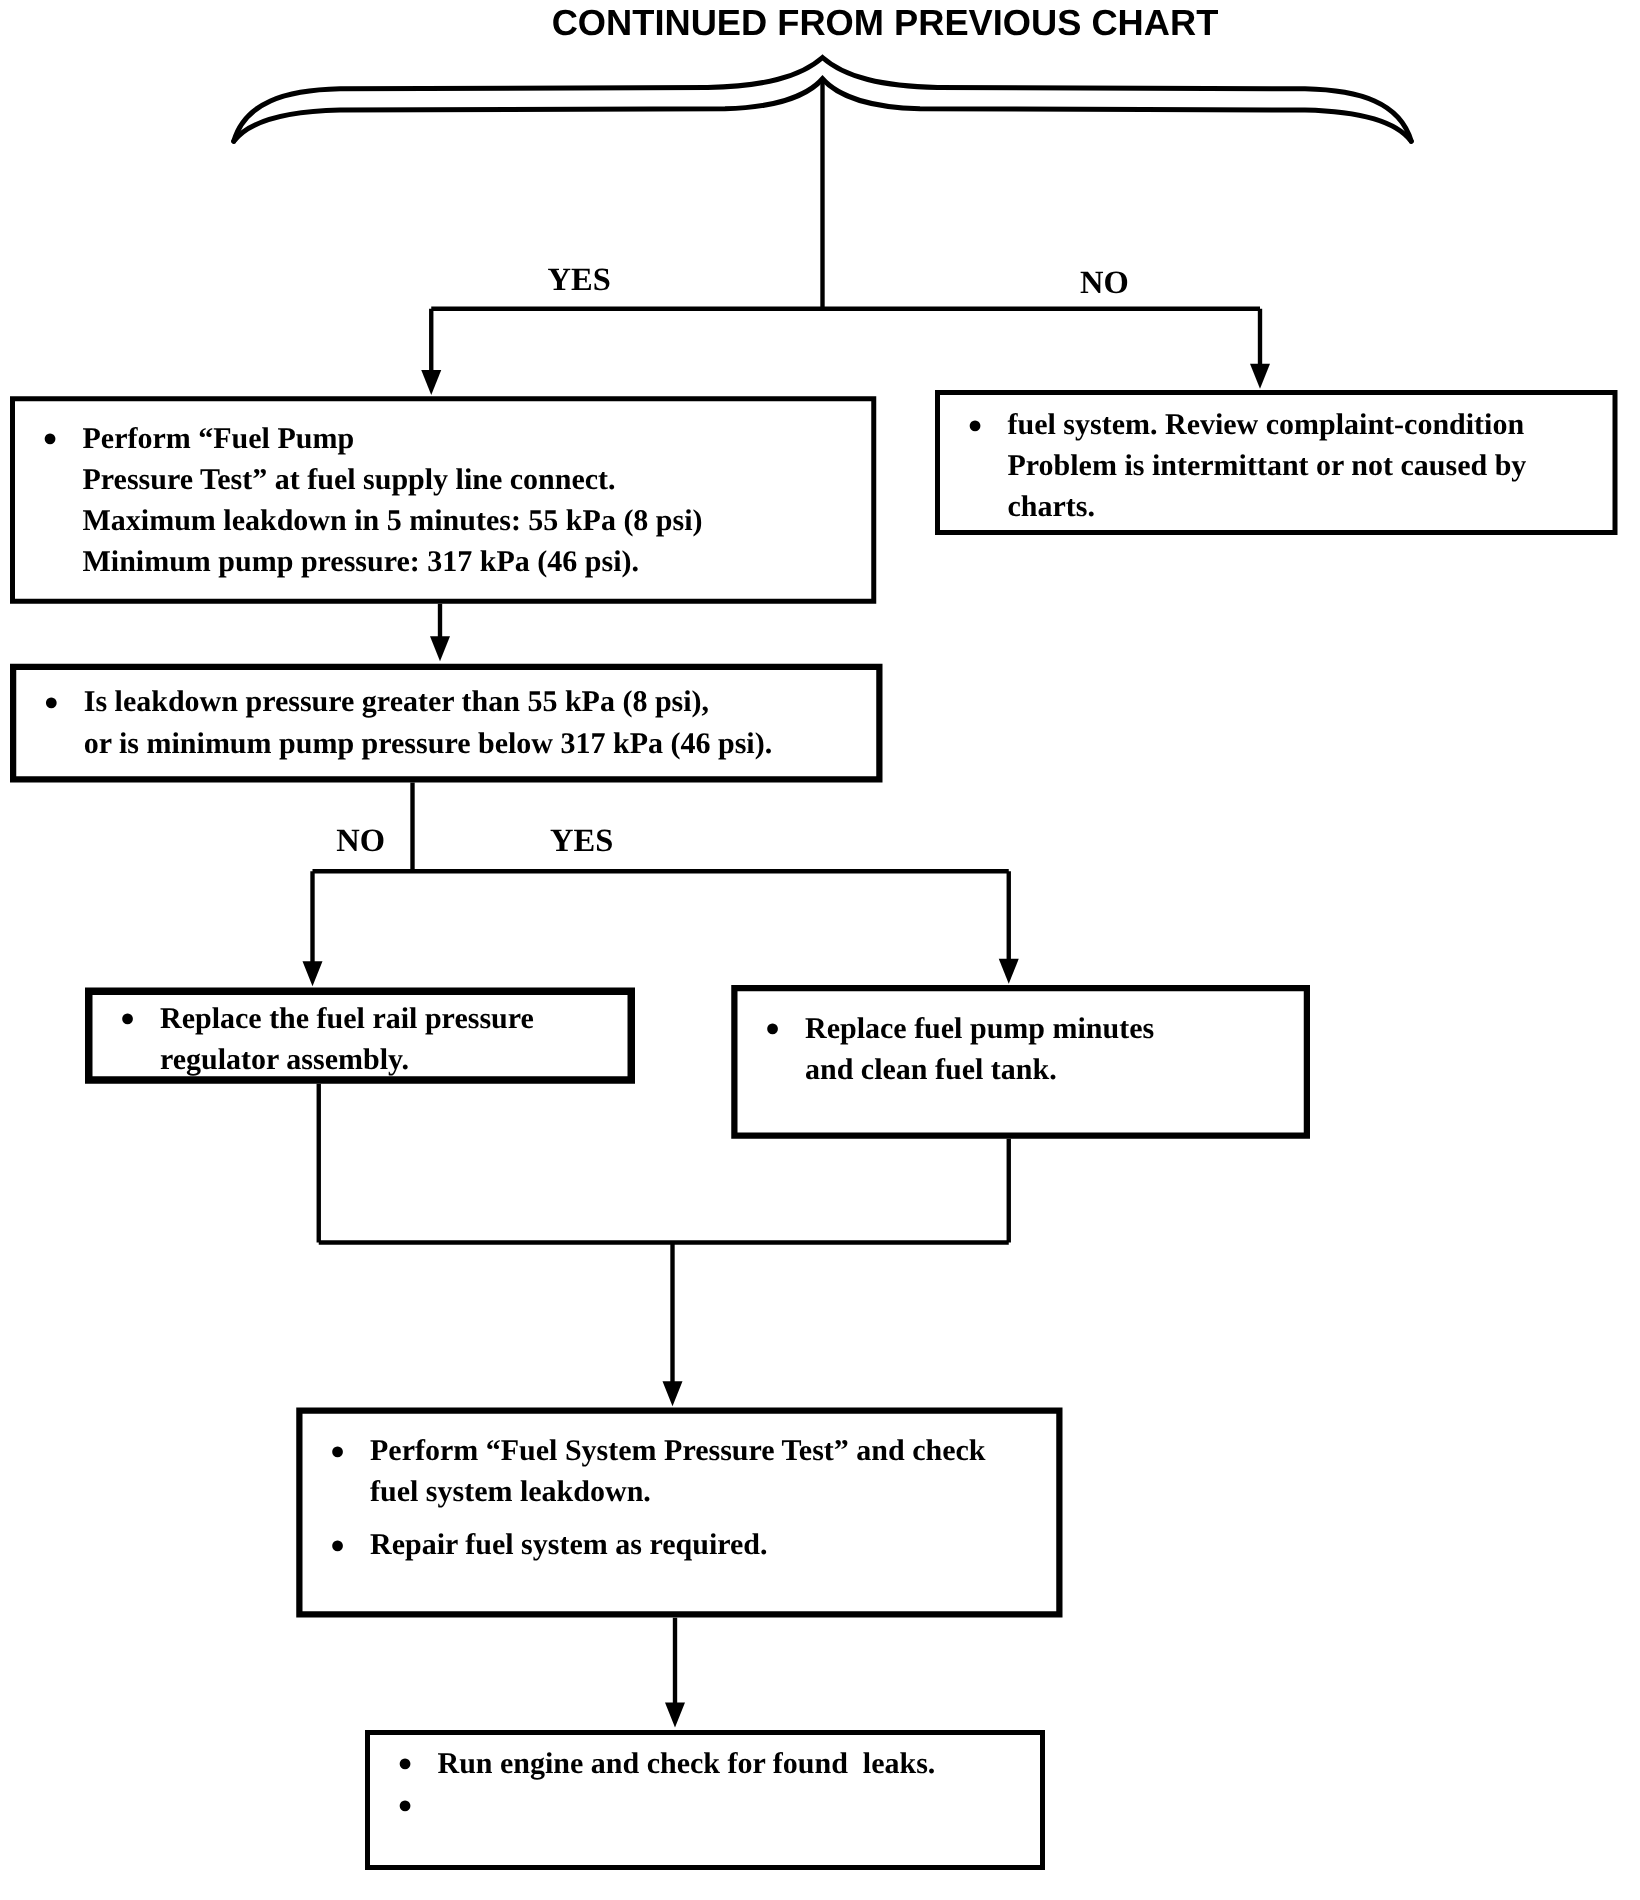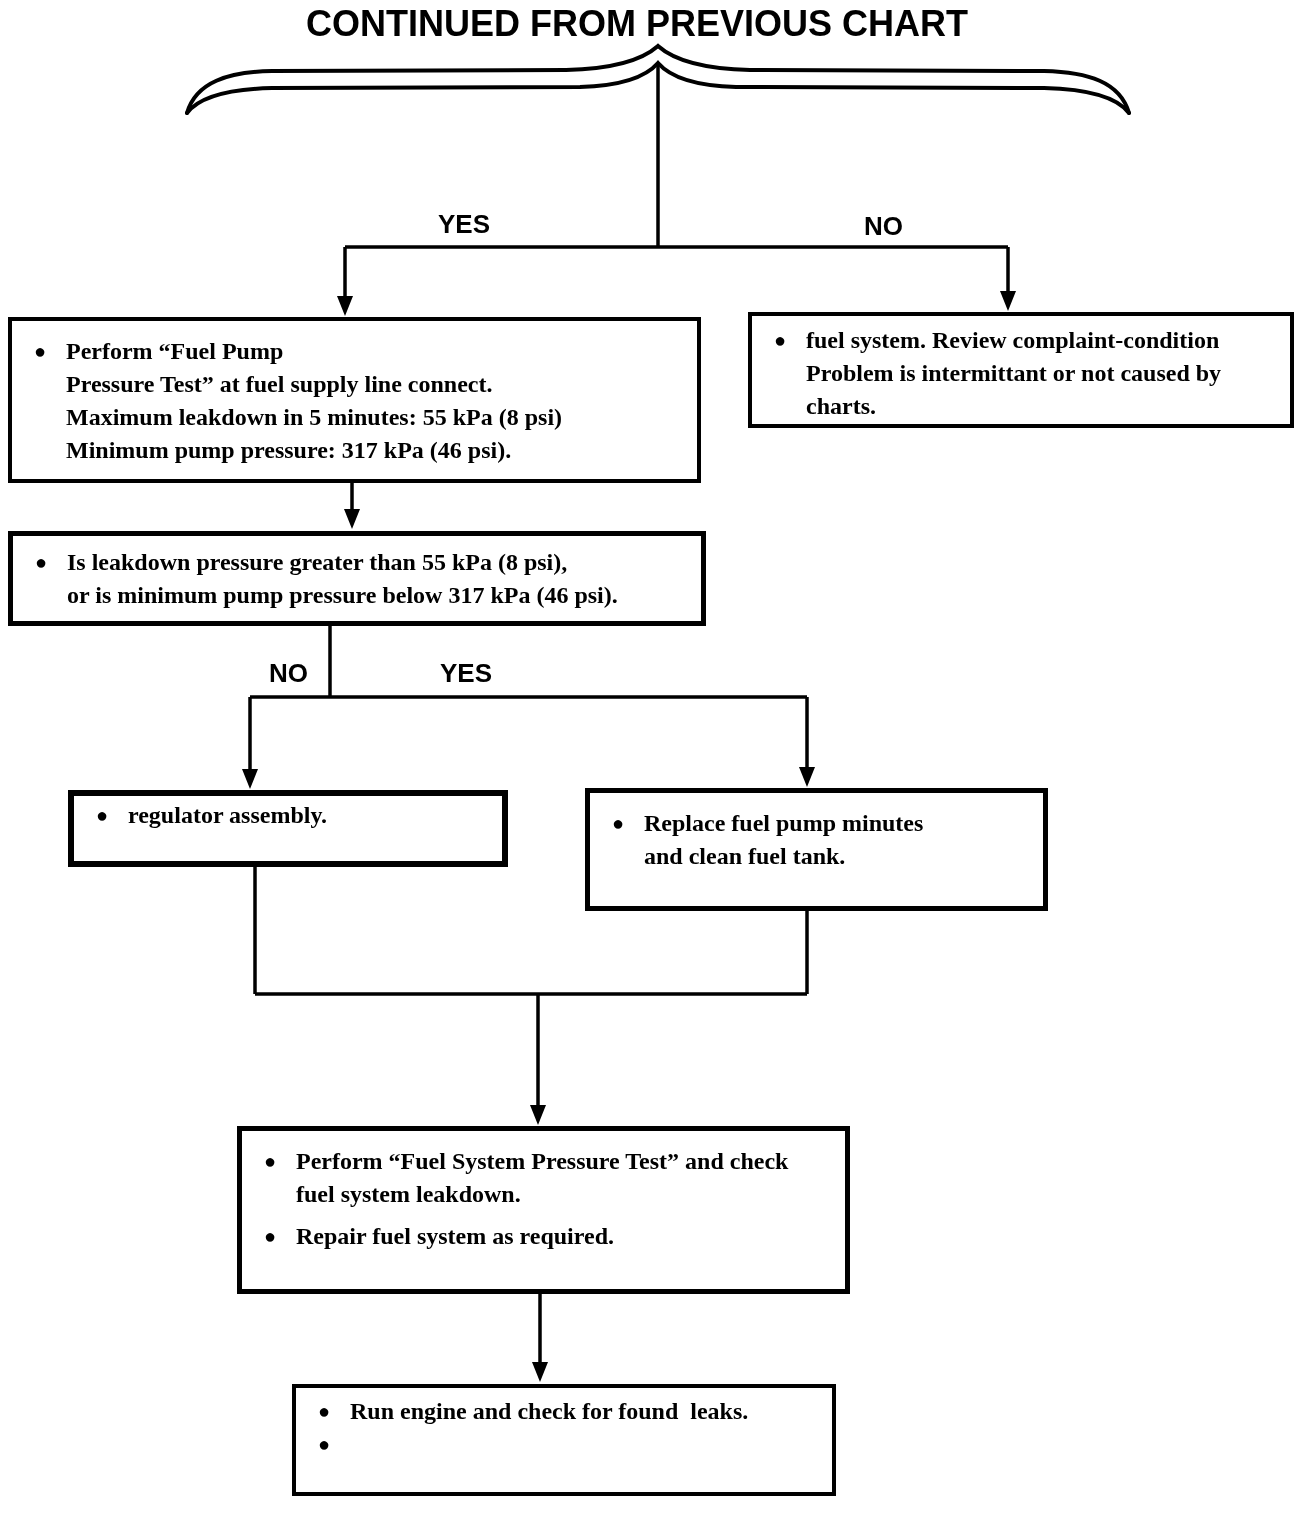--- a/index.html
+++ b/index.html
@@ -1,26 +1,26 @@
 <!DOCTYPE html>
 <html><head>
 <meta charset="utf-8">
 <style>
   html,body{margin:0;padding:0;background:#ffffff;}
   .canvas{position:relative;width:1312px;height:1520px;background:#ffffff;color:#000;
           font-family:"Liberation Serif",serif;overflow:hidden;}
-  .title{position:absolute;top:3px;left:637px;transform:translateX(-50%);
-         font-family:"Liberation Sans",sans-serif;font-weight:bold;font-size:36px;
+  .title{position:absolute;top:3px;left:708px;transform:translateX(-50%);
+         font-family:"Liberation Sans",sans-serif;font-weight:bold;font-size:29px;
          white-space:nowrap;letter-spacing:0px;}
   .wires{position:absolute;left:0;top:0;}
   .wires path{fill:none;stroke:#000;}
   .wires path.thin{stroke-width:3.5px;}
   .wires path.brace{stroke-width:4px;stroke-linecap:round;}
   .wires polygon{fill:#000;stroke:none;}
-  .lbl{position:absolute;font-family:Liberation Sans, sans-serif;font-weight:bold;font-size:26px;}
+  .lbl{position:absolute;font-family:Liberation Serif, serif;font-weight:bold;font-size:26px;}
   .box{position:absolute;border:4px solid #000;background:#fff;box-sizing:border-box;}
   .b1{left:8px;top:317px;width:693px;height:166px;padding-top:14px;}
   .b2{left:748px;top:312px;width:546px;height:116px;padding-top:8px;}
   .b3{left:8px;top:531px;width:698px;height:95px;padding-top:10px;border-width:5px;}
   .b4{left:68px;top:790px;width:440px;height:77px;padding-top:3px;border-width:6px;}
   .b5{left:585px;top:788px;width:463px;height:123px;padding-top:14px;border-width:5px;}
   .b6{left:237px;top:1126px;width:613px;height:168px;padding-top:14px;border-width:5px;}
   .b7{left:292px;top:1384px;width:544px;height:112px;padding-top:7px;}
   .brow{display:flex;align-items:flex-start;}
   .bullet{flex:0 0 auto;width:32px;margin-left:22px;font-size:20px;line-height:33px;}
@@ -103,20 +103,21 @@
         <div class="bline">Is leakdown pressure greater than 55 kPa (8 psi),</div>
         <div class="bline">or is minimum pump pressure below 317 kPa (46 psi).</div>
       </div>
     </div>
   </div>
 
   <div class="box b4">
     <div class="brow">
       <span class="bullet">●</span>
       <div class="blines">
+        <div class="bline">Replace the fuel rail pressure</div>
         <div class="bline">regulator assembly.</div>
       </div>
     </div>
   </div>
 
   <div class="box b5">
     <div class="brow">
       <span class="bullet">●</span>
       <div class="blines">
         <div class="bline">Replace fuel pump minutes</div>

